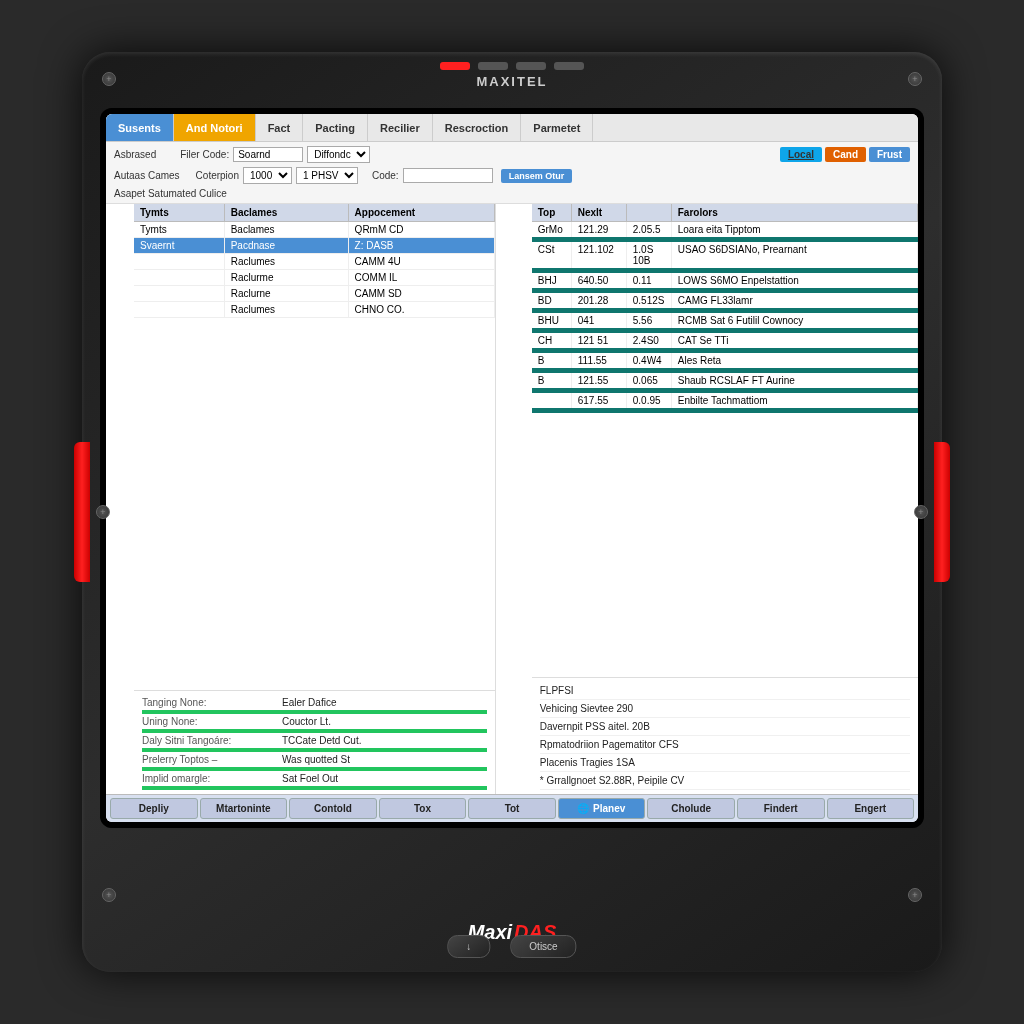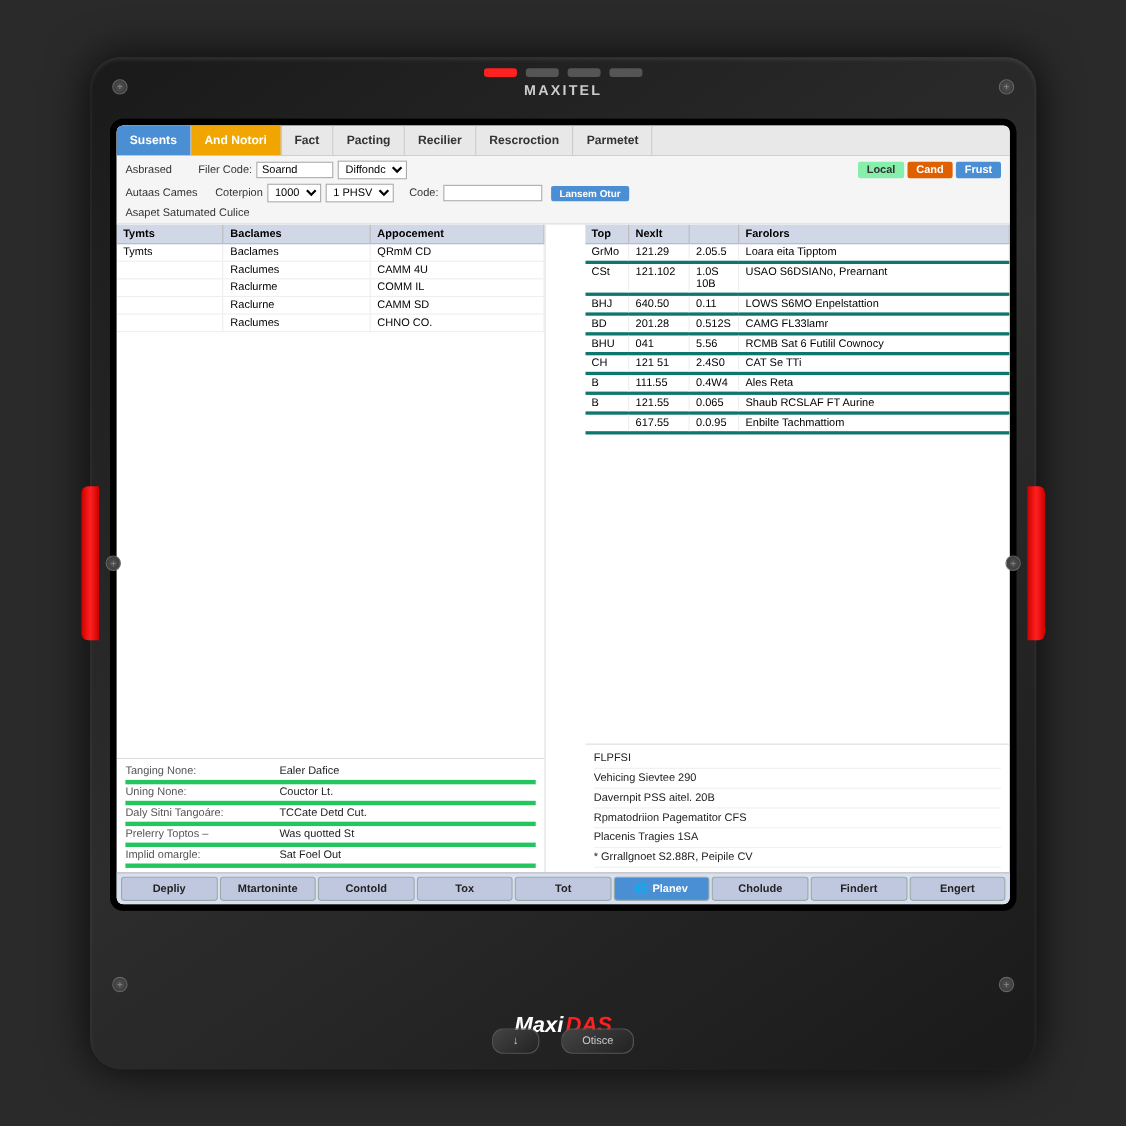--- a/index.html
+++ b/index.html
@@ -158,21 +158,21 @@
       background: #fff;
     }
     .filter-btn {
       padding: 2px 8px;
       font-size: 10px;
       font-weight: bold;
       border: none;
       cursor: pointer;
       border-radius: 2px;
     }
-    .btn-yellow { background: #86efac; color: #333; }
+    .btn-yellow { background: #0ea5e9; color: #333; text-decoration: underline; }
     .btn-orange { background: #e06000; color: #fff; }
     .btn-blue { background: #4a8fd4; color: #fff; }
     .filter-code-input {
       border: 1px solid #aaa;
       padding: 1px 4px;
       font-size: 10px;
       background: #fff;
       width: 90px;
     }
     .filter-row {
@@ -189,20 +189,21 @@
       overflow: hidden;
     }
 
     
     .left-panel {
       width: 48%;
       border-right: 1px solid #ddd;
       display: flex;
       flex-direction: column;
       overflow: hidden;
+      padding-left: 28px;
     }
 
     .panel-header {
       background: #d0d8e8;
       display: flex;
       border-bottom: 1px solid #bbb;
       font-size: 10px;
       font-weight: bold;
     }
     .ph-col {
@@ -277,21 +278,21 @@
     .rth-col:nth-child(3) { width: 45px; }
     .rth-col:last-child { flex: 1; }
 
     .right-data-area {
       flex: 1;
       overflow-y: auto;
       font-size: 10px;
     }
     .right-data-row {
       display: flex;
-      border-bottom: 3px solid #0f766e;
+      border-bottom: 5px solid #0f766e;
     }
     .right-data-row .rdc {
       padding: 2px 6px;
       border-right: 1px solid #eee;
     }
     .right-data-row .rdc:first-child { width: 40px; }
     .right-data-row .rdc:nth-child(2) { width: 55px; }
     .right-data-row .rdc:nth-child(3) { width: 45px; }
     .right-data-row .rdc:last-child { flex: 1; }
 
@@ -470,20 +471,25 @@
             <div class="ph-col" style="flex:0.7;">Tymts</div>
             <div class="ph-col">Baclames</div>
             <div class="ph-col" style="flex:1.2;">Appocement</div>
           </div>
           <div class="data-table">
             <div class="data-row">
               <div class="data-cell" style="flex:0.7;">Tymts</div>
               <div class="data-cell">Baclames</div>
               <div class="data-cell" style="flex:1.2;">QRmM CD</div>
             </div>
+            <div class="data-row selected">
+              <div class="data-cell" style="flex:0.7;">Svaernt</div>
+              <div class="data-cell">Pacdnase</div>
+              <div class="data-cell" style="flex:1.2;">Z: DASB</div>
+            </div>
             <div class="data-row">
               <div class="data-cell" style="flex:0.7;"></div>
               <div class="data-cell">Raclumes</div>
               <div class="data-cell" style="flex:1.2;">CAMM 4U</div>
             </div>
             <div class="data-row">
               <div class="data-cell" style="flex:0.7;"></div>
               <div class="data-cell">Raclurme</div>
               <div class="data-cell" style="flex:1.2;">COMM IL</div>
             </div>

